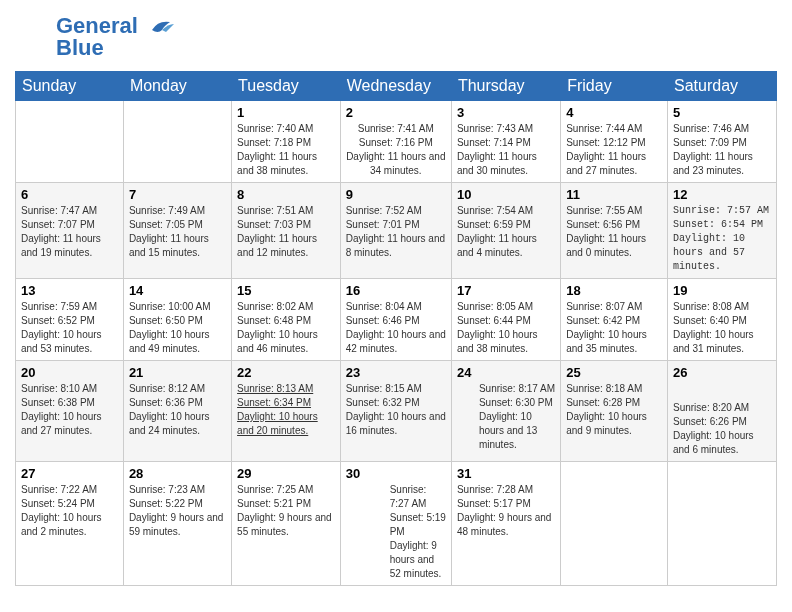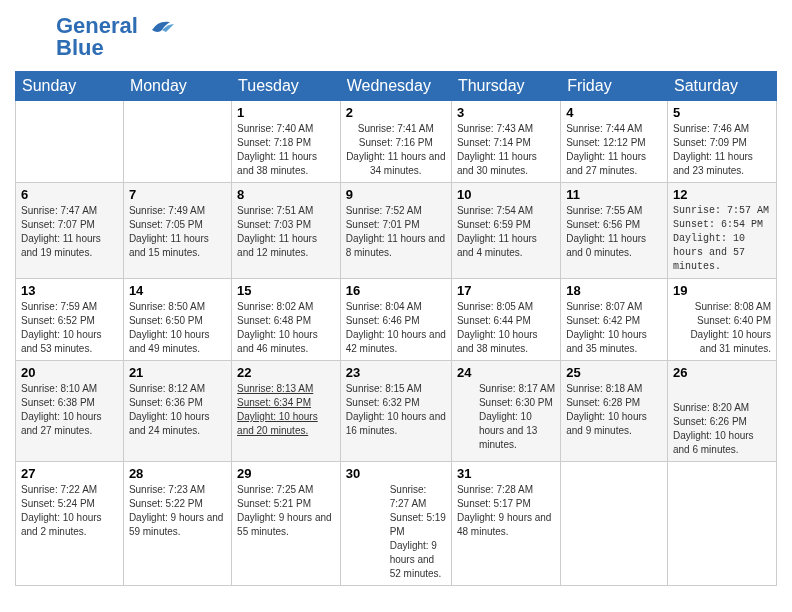--- a/index.html
+++ b/index.html
@@ -208,21 +208,21 @@
         </tr>
         <tr>
           <td>
             <span class="day-number">13</span>
             <div class="day-info" style="white-space: pre-line;">Sunrise: 7:59 AM
 Sunset: 6:52 PM
 Daylight: 10 hours and 53 minutes.</div>
           </td>
           <td>
             <span class="day-number">14</span>
-            <div class="day-info" style="white-space: pre-line;">Sunrise: 8:50 AM
+            <div class="day-info" style="white-space: pre-line;">Sunrise: 10:00 AM
 Sunset: 6:50 PM
 Daylight: 10 hours and 49 minutes.</div>
           </td>
           <td>
             <span class="day-number">15</span>
             <div class="day-info" style="white-space: pre-line;">Sunrise: 8:02 AM
 Sunset: 6:48 PM
 Daylight: 10 hours and 46 minutes.</div>
           </td>
           <td>
@@ -238,21 +238,21 @@
 Daylight: 10 hours and 38 minutes.</div>
           </td>
           <td>
             <span class="day-number">18</span>
             <div class="day-info" style="white-space: pre-line;">Sunrise: 8:07 AM
 Sunset: 6:42 PM
 Daylight: 10 hours and 35 minutes.</div>
           </td>
           <td>
             <span class="day-number">19</span>
-            <div class="day-info" style="white-space: pre-line; text-align: right;">Sunrise: 8:08 AM
+            <div class="day-info" style="white-space: pre-line;">Sunrise: 8:08 AM
 Sunset: 6:40 PM
 Daylight: 10 hours and 31 minutes.</div>
           </td>
         </tr>
         <tr>
           <td>
             <span class="day-number">20</span>
             <div class="day-info" style="white-space: pre-line;">Sunrise: 8:10 AM
 Sunset: 6:38 PM
 Daylight: 10 hours and 27 minutes.</div>

